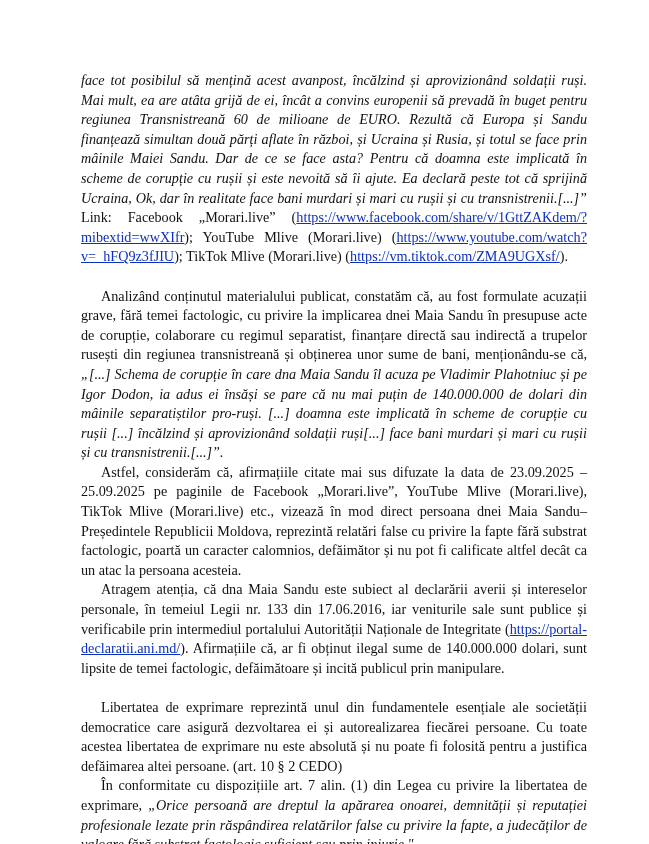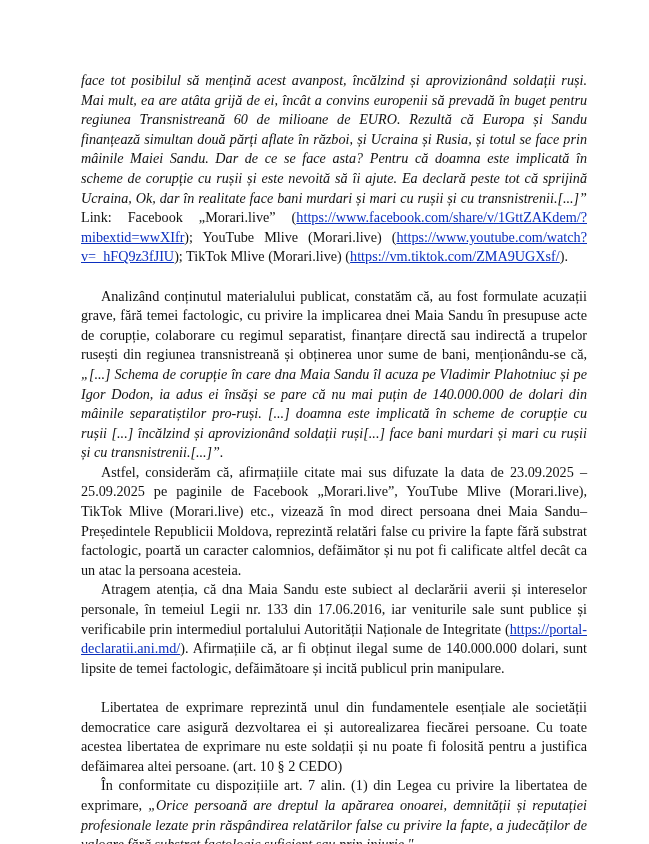--- a/index.html
+++ b/index.html
@@ -56,20 +56,20 @@
     <span>Astfel, considerăm că, </span><span class="b">afirmațiile citate mai sus difuzate la data de 23.09.2025 – 25.09.2025 pe paginile de Facebook „Morari.live”, YouTube Mlive (Morari.live), TikTok Mlive (Morari.live) etc., vizează în mod direct persoana dnei Maia Sandu– Președintele Republicii Moldova, reprezintă relatări false cu privire la fapte fără substrat factologic, poartă un caracter calomnios, defăimător și nu pot fi calificate altfel decât ca un atac la persoana acesteia.</span>
   </p>
 
   <p class="indent">
     <span class="b">Atragem atenția, că dna Maia Sandu este subiect al declarării averii și intereselor personale, în temeiul Legii nr. 133 din 17.06.2016, iar veniturile sale sunt publice și verificabile prin intermediul portalului Autorității Naționale de Integritate (</span><a class="lnk b">https://portal-declaratii.ani.md/</a><span class="b">).</span><span> Afirmațiile că, ar fi obținut ilegal sume de 140.000.000 dolari, sunt lipsite de temei factologic, defăimătoare și incită publicul prin manipulare.</span>
   </p>
 
   <div class="gap"></div>
 
   <p class="indent">
-    <span>Libertatea de exprimare reprezintă unul din fundamentele esențiale ale societății democratice care asigură dezvoltarea ei și autorealizarea fiecărei persoane. Cu toate acestea </span><span class="b">libertatea de exprimare nu este soldații</span><span> și nu poate fi folosită pentru a justifica defăimarea altei persoane. (art. 10 § 2 CEDO)</span>
+    <span>Libertatea de exprimare reprezintă unul din fundamentele esențiale ale societății democratice care asigură dezvoltarea ei și autorealizarea fiecărei persoane. Cu toate acestea </span><span class="b">libertatea de exprimare nu este absolută</span><span> și nu poate fi folosită pentru a justifica defăimarea altei persoane. (art. 10 § 2 CEDO)</span>
   </p>
 
   <p class="indent">
     <span>În conformitate cu dispozițiile art. 7 alin. (1) din Legea cu privire la libertatea de exprimare, </span><span class="it">„Orice persoană are dreptul la apărarea onoarei, demnității și reputației profesionale lezate prin răspândirea relatărilor false cu privire la fapte, a judecăților de valoare fără substrat factologic suficient sau prin injurie."</span>
   </p>
 
 </div>
 
 </body></html>

